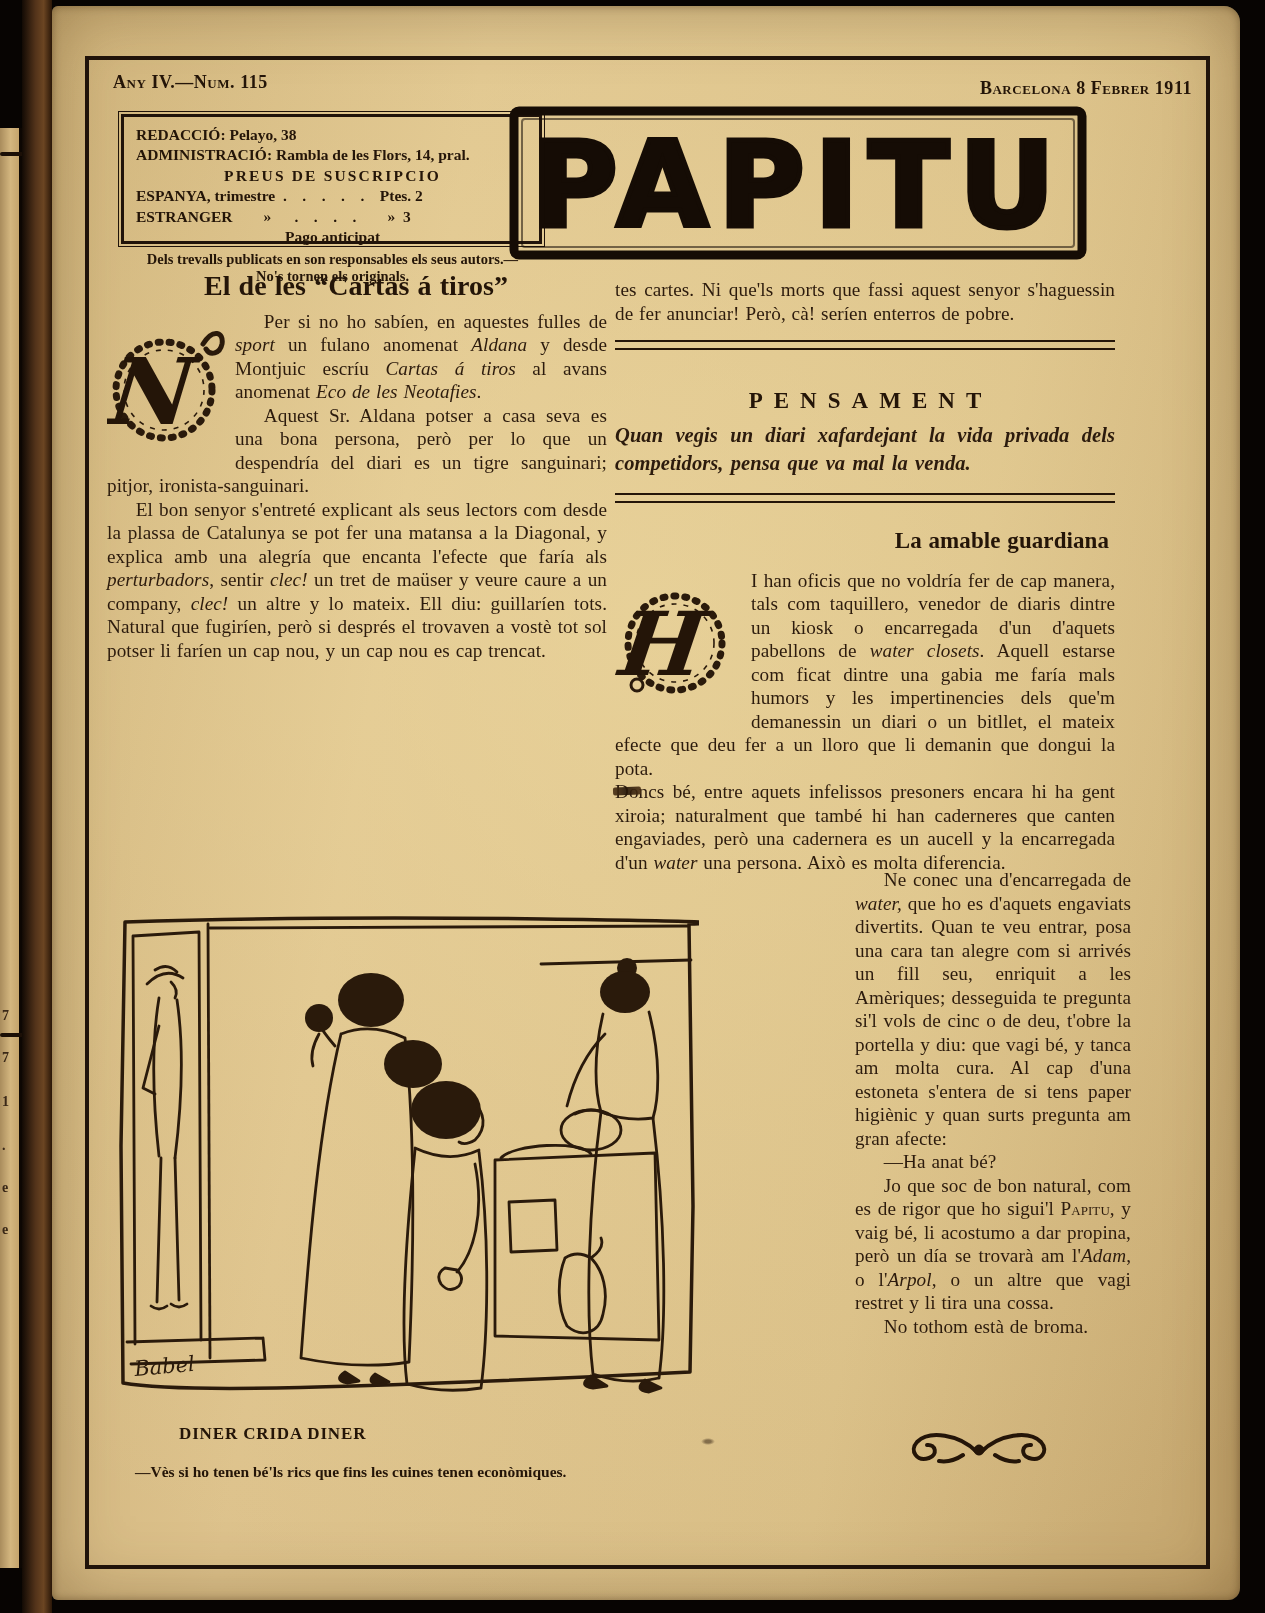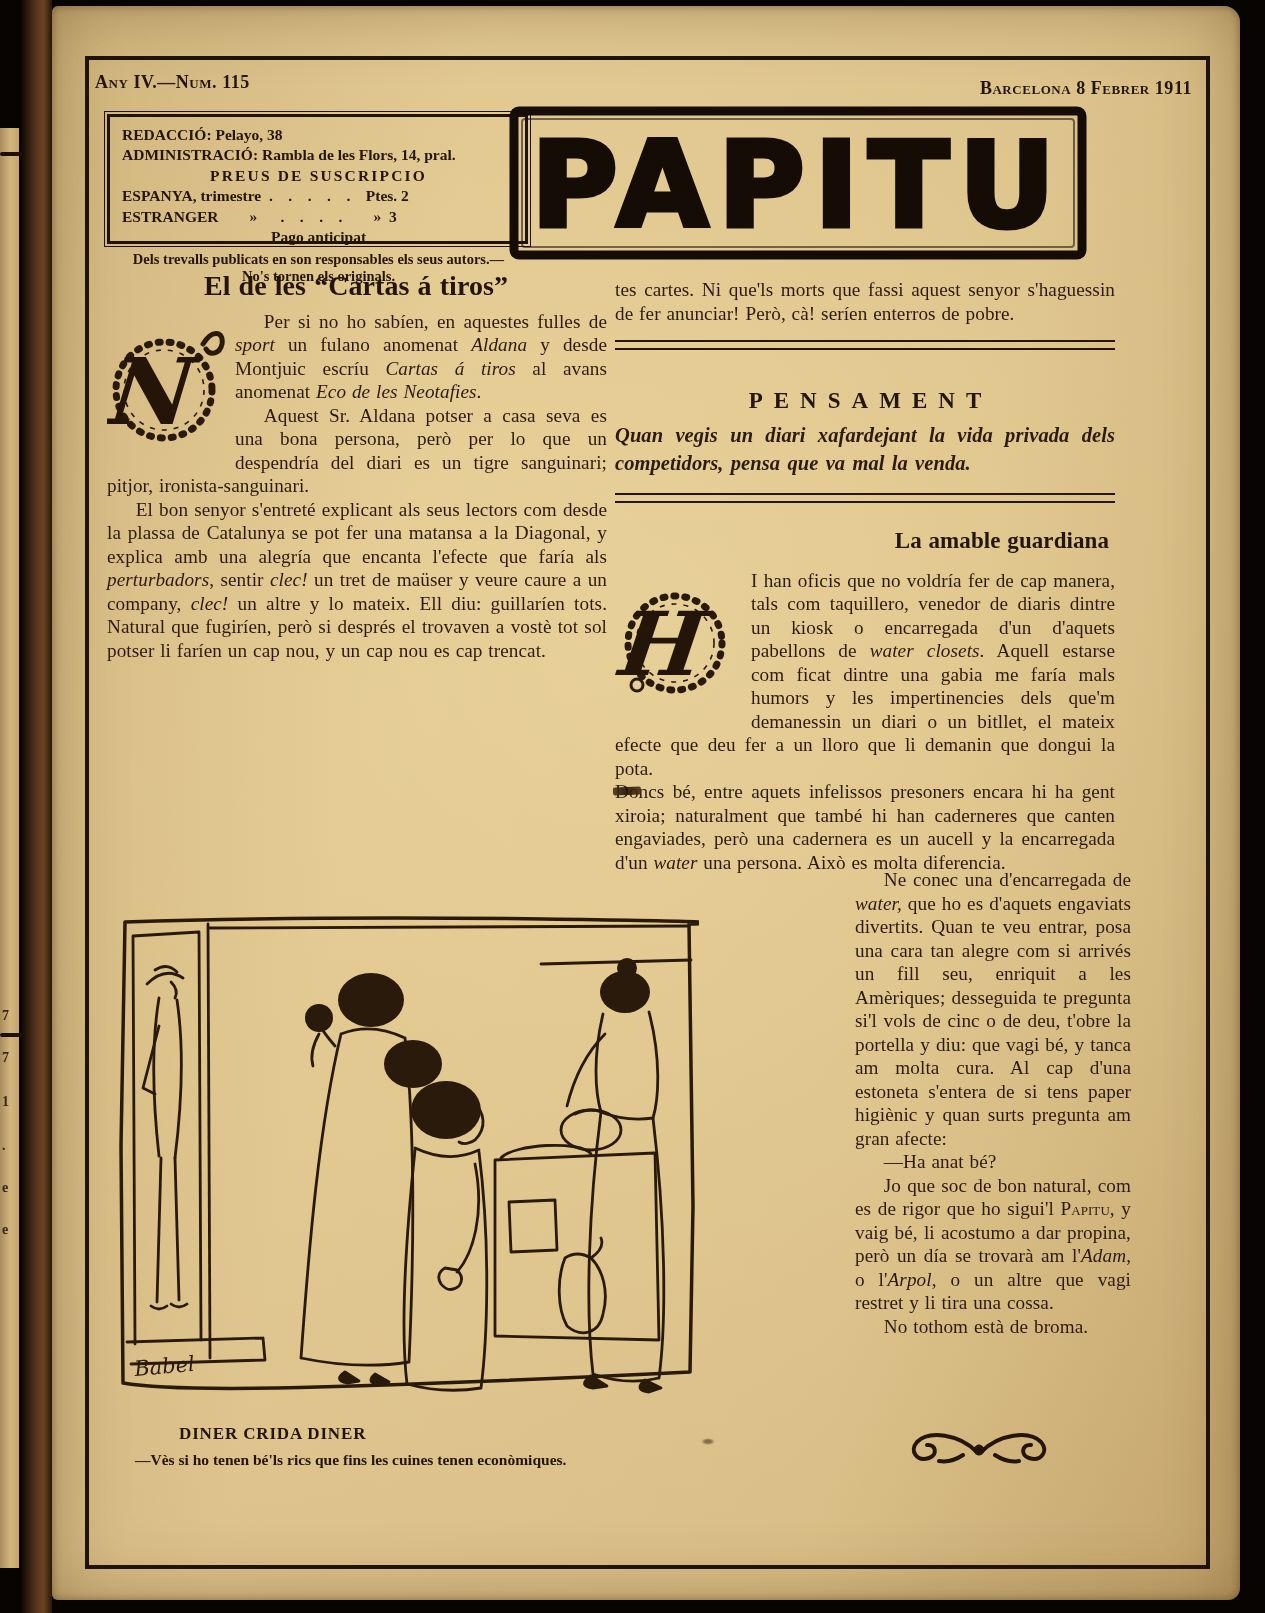--- a/index.html
+++ b/index.html
@@ -32,25 +32,25 @@
   }
   .frame{
     position:absolute;left:33px;top:50px;width:1117px;height:1505px;
     border:4px solid #20130a;
   }
   
   .issue{
     position:absolute;font-weight:bold;font-variant:small-caps;
     font-size:18px;letter-spacing:.03em;color:#241508;
   }
-  .issue-left{left:6px;top:12px;}
+  .issue-left{left:24px;top:12px;}
   .issue-right{right:14px;top:18px;}
   
   .info-box{
-    position:absolute;left:18px;top:54px;width:421px;height:130px;
+    position:absolute;left:32px;top:54px;width:421px;height:130px;
     border:3px solid #20130a;outline:1px solid #20130a;outline-offset:2px;
     padding:8px 10px 6px 12px;box-sizing:border-box;
     font-weight:bold;font-size:15.5px;line-height:1.32;color:#241508;
   }
   .info-center{text-align:center;}
   .info-preus{letter-spacing:.14em;}
   .info-nota{font-size:14.5px;line-height:1.2;margin-top:3px;}
   
   .logo{position:absolute;left:418px;top:42px;width:582px;height:162px;}
   
@@ -79,21 +79,21 @@
   .dropfig svg{display:block;}
   
   p.doncs{position:relative;text-indent:30px;}
   .smudge{position:absolute;left:-2px;top:7px;width:28px;height:8px;
           background:linear-gradient(90deg,#4a3015,#241508 45%,#4a3015);
           border-radius:2px;transform:rotate(-2deg);opacity:.9;}
   
   .figure{position:absolute;left:24px;top:846px;width:586px;}
   .caption{margin-top:14px;padding-left:22px;font-weight:bold;color:#241508;}
   .cap-title{font-size:17px;letter-spacing:.05em;padding-left:44px;}
-  .cap-text{font-size:15.5px;margin-top:7px;}
+  .cap-text{font-size:15.5px;margin-top:19px;}
   
   .flourish{position:absolute;left:800px;top:1368px;width:180px;height:42px;}
   .speck{position:absolute;left:612px;top:1378px;width:14px;height:7px;opacity:.55;
          background:radial-gradient(#3a2817 30%,rgba(0,0,0,0) 70%);}
 </style>
 </head>
 <body>
 
 <div class="edge">
   <span class="edge-dash" style="top:24px;left:0;"></span>

